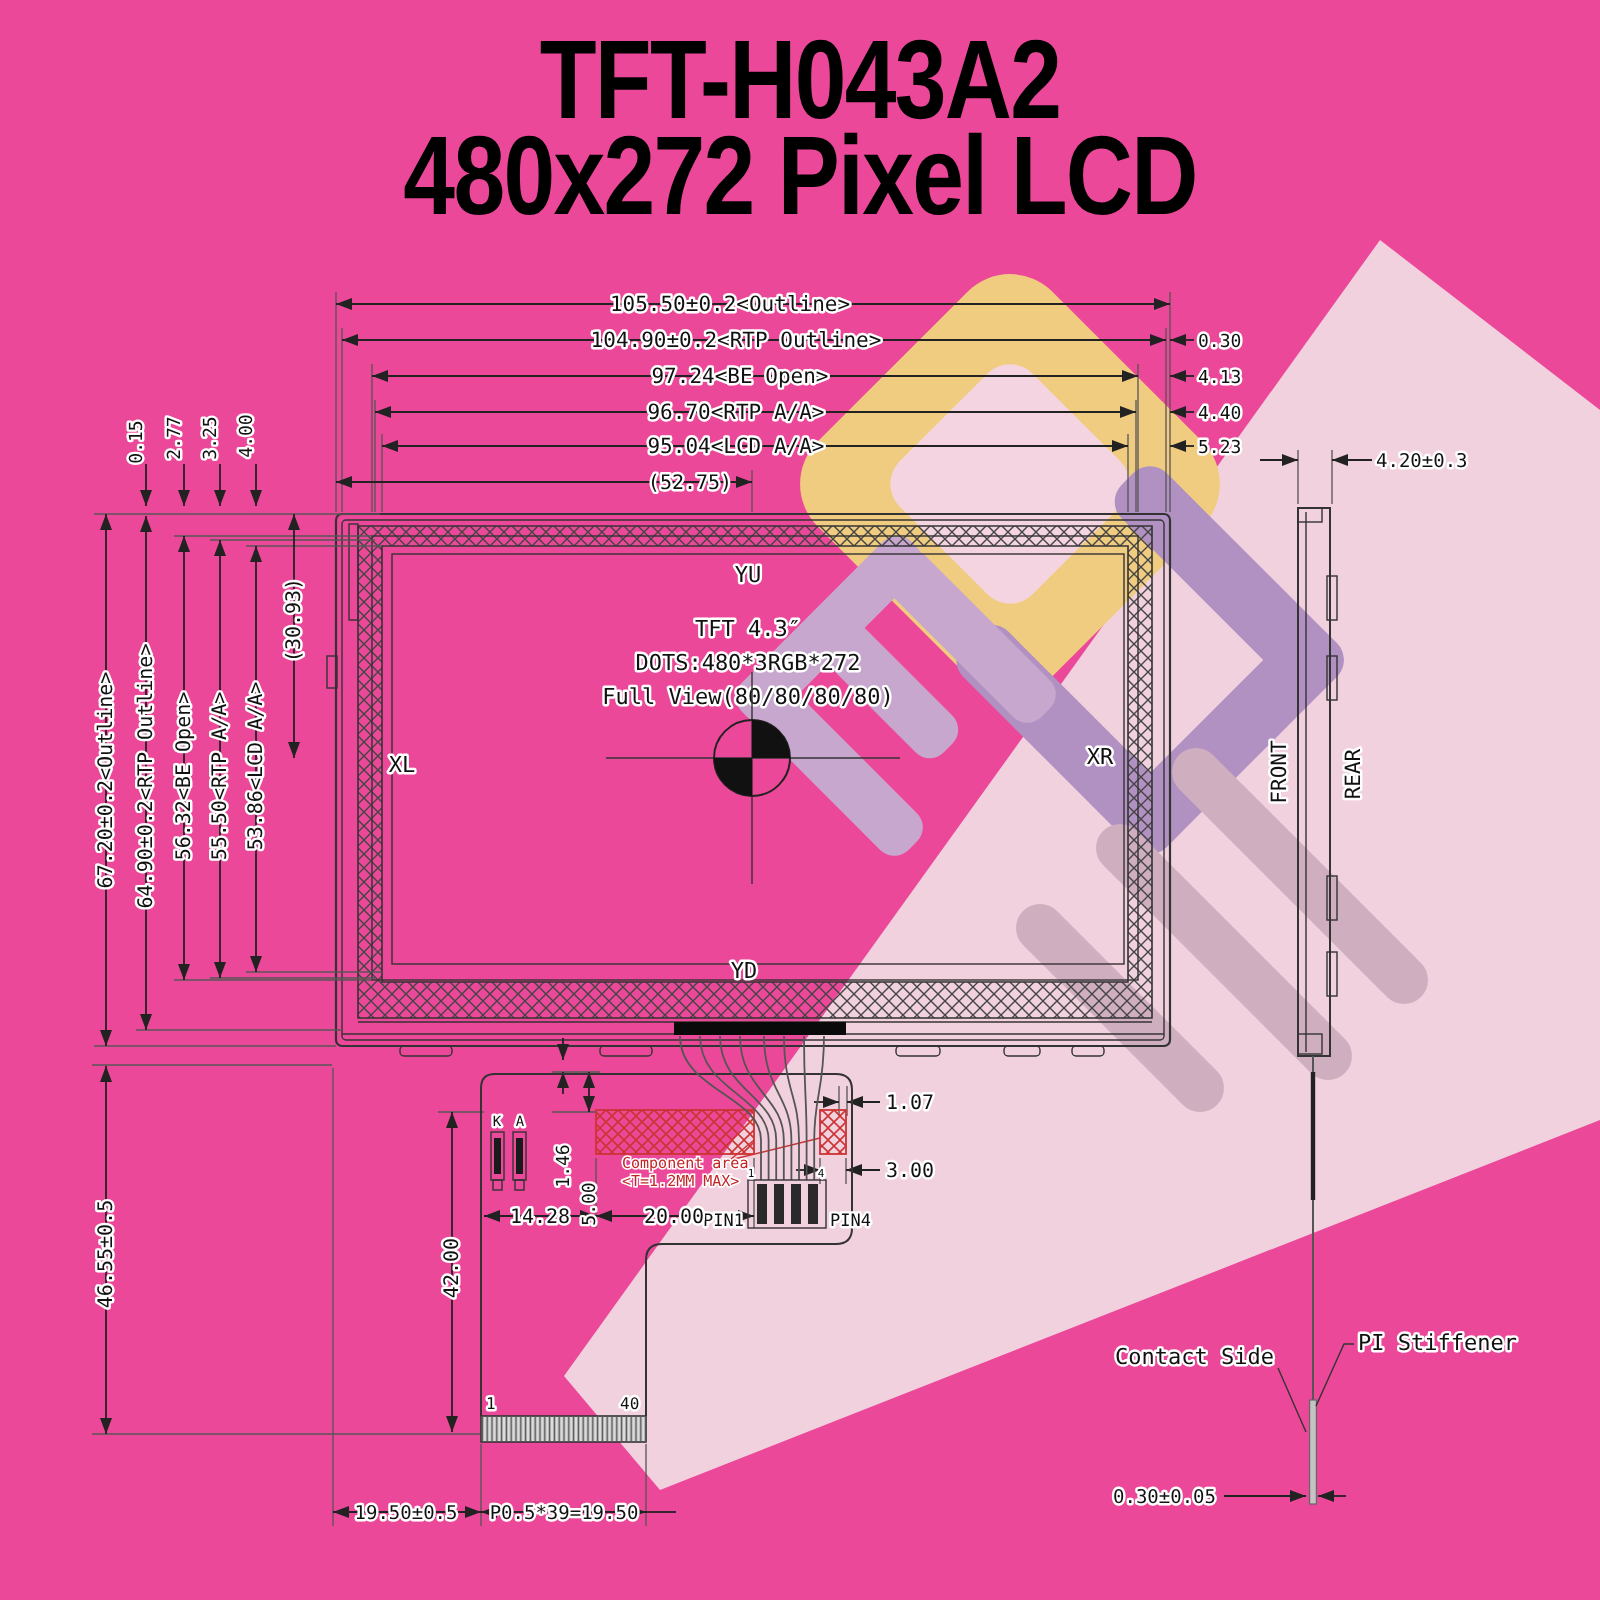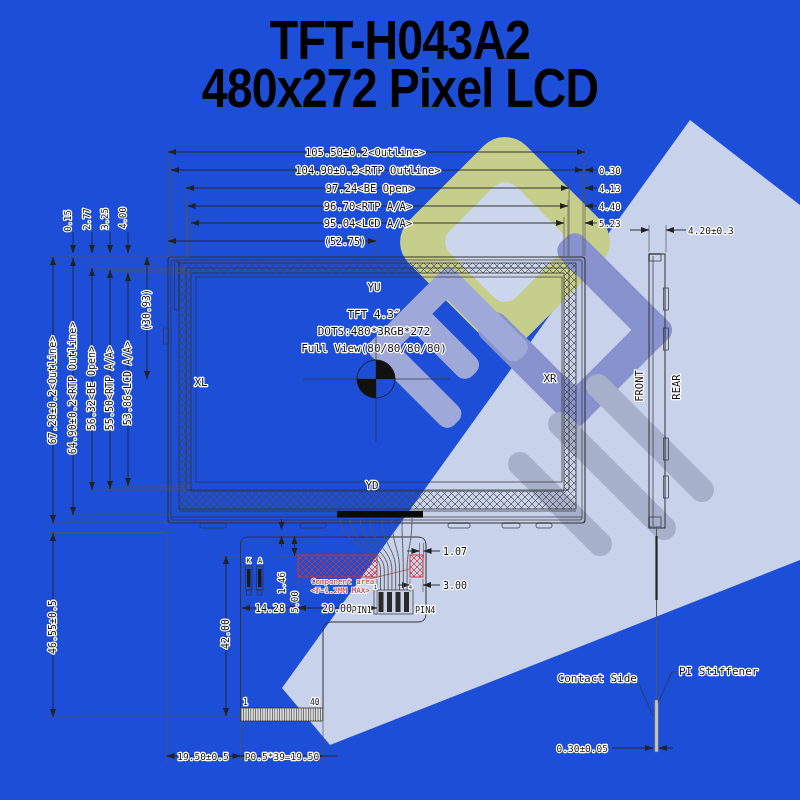--- a/index.html
+++ b/index.html
@@ -1,16 +1,16 @@
 <!DOCTYPE html>
 <html><head>
 <meta charset="utf-8">
 <style>
   html,body{margin:0;padding:0;background:#ffffff;}
-  #stage{position:relative;width:800px;height:800px;background:#1d4ed8;overflow:hidden;}
+  #stage{position:relative;width:800px;height:800px;background:#ec4899;overflow:hidden;}
   svg{position:absolute;left:0;top:0;}
   text{font-family:"DejaVu Sans Mono","Liberation Mono",monospace;fill:#111;}
   .title-text{font-family:"Liberation Sans","DejaVu Sans",sans-serif;font-weight:bold;fill:#000;letter-spacing:-1px;}
   .halo{paint-order:stroke;stroke:#ffffff;stroke-width:2.4px;stroke-linejoin:round;}
   .redtxt{fill:#c22525;paint-order:stroke;stroke:#ffffff;stroke-width:1.6px;}
   .dim-line{stroke:#222;stroke-width:0.9;fill:none;}
   .ext{stroke:#555;stroke-width:0.65;fill:none;}
   .draw{stroke:#333;fill:none;}
   .draw2{stroke:#333;stroke-width:0.7;fill:none;}
   .f9{font-size:9px;} .f95{font-size:9.5px;} .f10{font-size:10px;} .f105{font-size:10.5px;}

